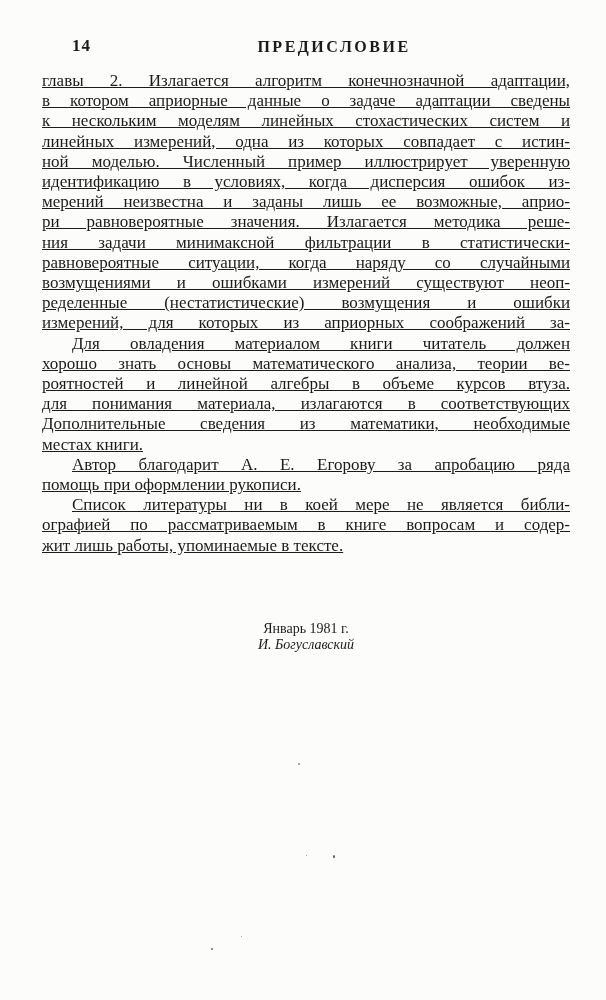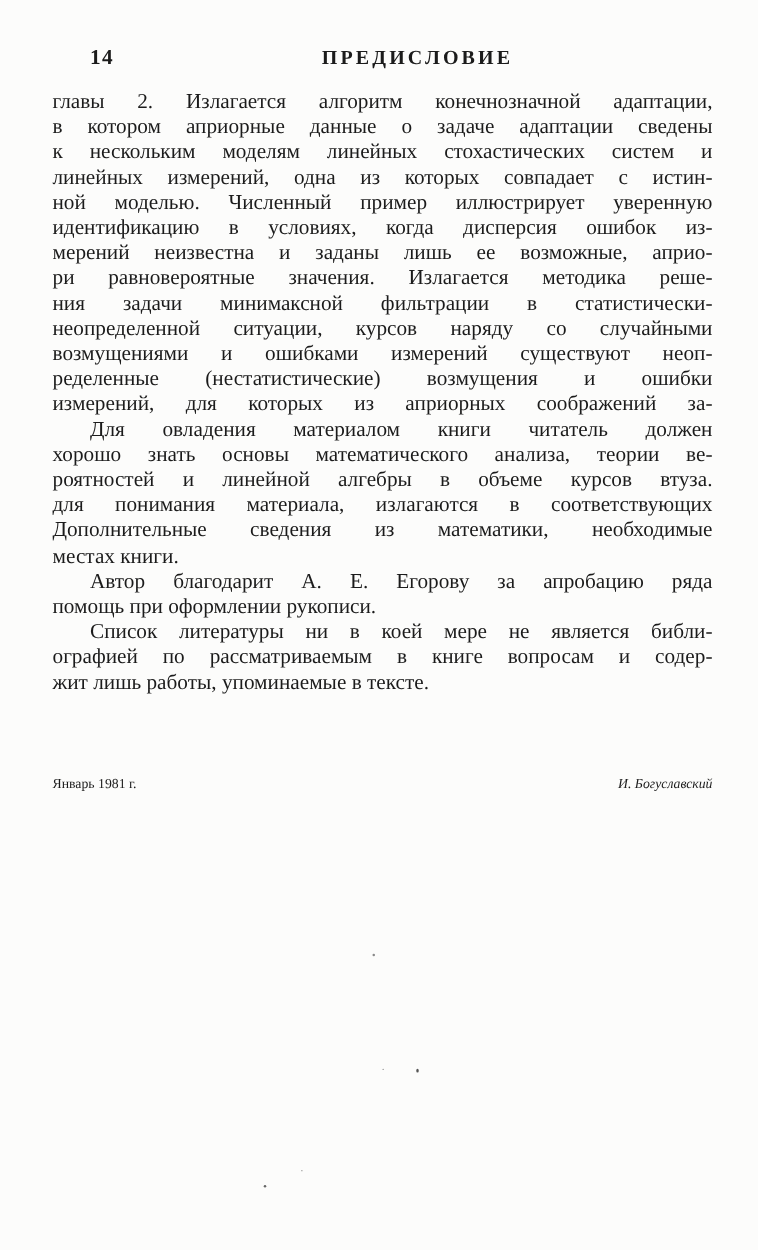--- a/index.html
+++ b/index.html
@@ -29,27 +29,29 @@
   }
   .body-text{
     position:absolute;top:71px;left:42px;width:528px;
     font-size:17px;line-height:20.2px;
   }
   .line{
     text-align:justify;
     text-align-last:justify;
     hyphens:none;
     white-space:normal;
+    text-decoration:underline;
   }
   .line.indent{text-indent:30px;}
   .line.last{text-align-last:left;}
   .colophon{
     position:absolute;top:621px;left:42px;width:528px;
-    display:flex;justify-content:space-between;align-items:flex-end;
-    font-size:11px;
+    display:flex;justify-content:space-between;align-items:center;
+    font-size:14px;
+    flex-direction:column;
   }
   .colophon .author{font-style:italic;}
   .speck{position:absolute;background:#8a8a8a;border-radius:50%;}
   .s1{left:298px;top:763px;width:2px;height:2px;}
   .s2{left:333px;top:855px;width:2px;height:3px;background:#555;}
   .s3{left:306px;top:855px;width:1px;height:1px;}
   .s4{left:241px;top:936px;width:1px;height:1px;}
   .s5{left:211px;top:948px;width:2px;height:2px;background:#666;}
 </style>
 </head>
@@ -66,21 +68,21 @@
       <div class="paragraph">
         <div class="line">главы 2. Излагается алгоритм конечнозначной адаптации,</div>
         <div class="line">в котором априорные данные о задаче адаптации сведены</div>
         <div class="line">к нескольким моделям линейных стохастических систем и</div>
         <div class="line">линейных измерений, одна из которых совпадает с истин-</div>
         <div class="line">ной моделью. Численный пример иллюстрирует уверенную</div>
         <div class="line">идентификацию в условиях, когда дисперсия ошибок из-</div>
         <div class="line">мерений неизвестна и заданы лишь ее возможные, априо-</div>
         <div class="line">ри равновероятные значения. Излагается методика реше-</div>
         <div class="line">ния задачи минимаксной фильтрации в статистически-</div>
-        <div class="line">неопределенной ситуации, курсов наряду со случайными</div>
+        <div class="line">равновероятные ситуации, когда наряду со случайными</div>
         <div class="line">возмущениями и ошибками измерений существуют неоп-</div>
         <div class="line">ределенные (нестатистические) возмущения и ошибки</div>
         <div class="line">измерений, для которых из априорных соображений за-</div>
       </div>
       <div class="paragraph">
         <div class="line indent">Для овладения материалом книги читатель должен</div>
         <div class="line">хорошо знать основы математического анализа, теории ве-</div>
         <div class="line">роятностей и линейной алгебры в объеме курсов втуза.</div>
         <div class="line">для понимания материала, излагаются в соответствующих</div>
         <div class="line">Дополнительные сведения из математики, необходимые</div>

